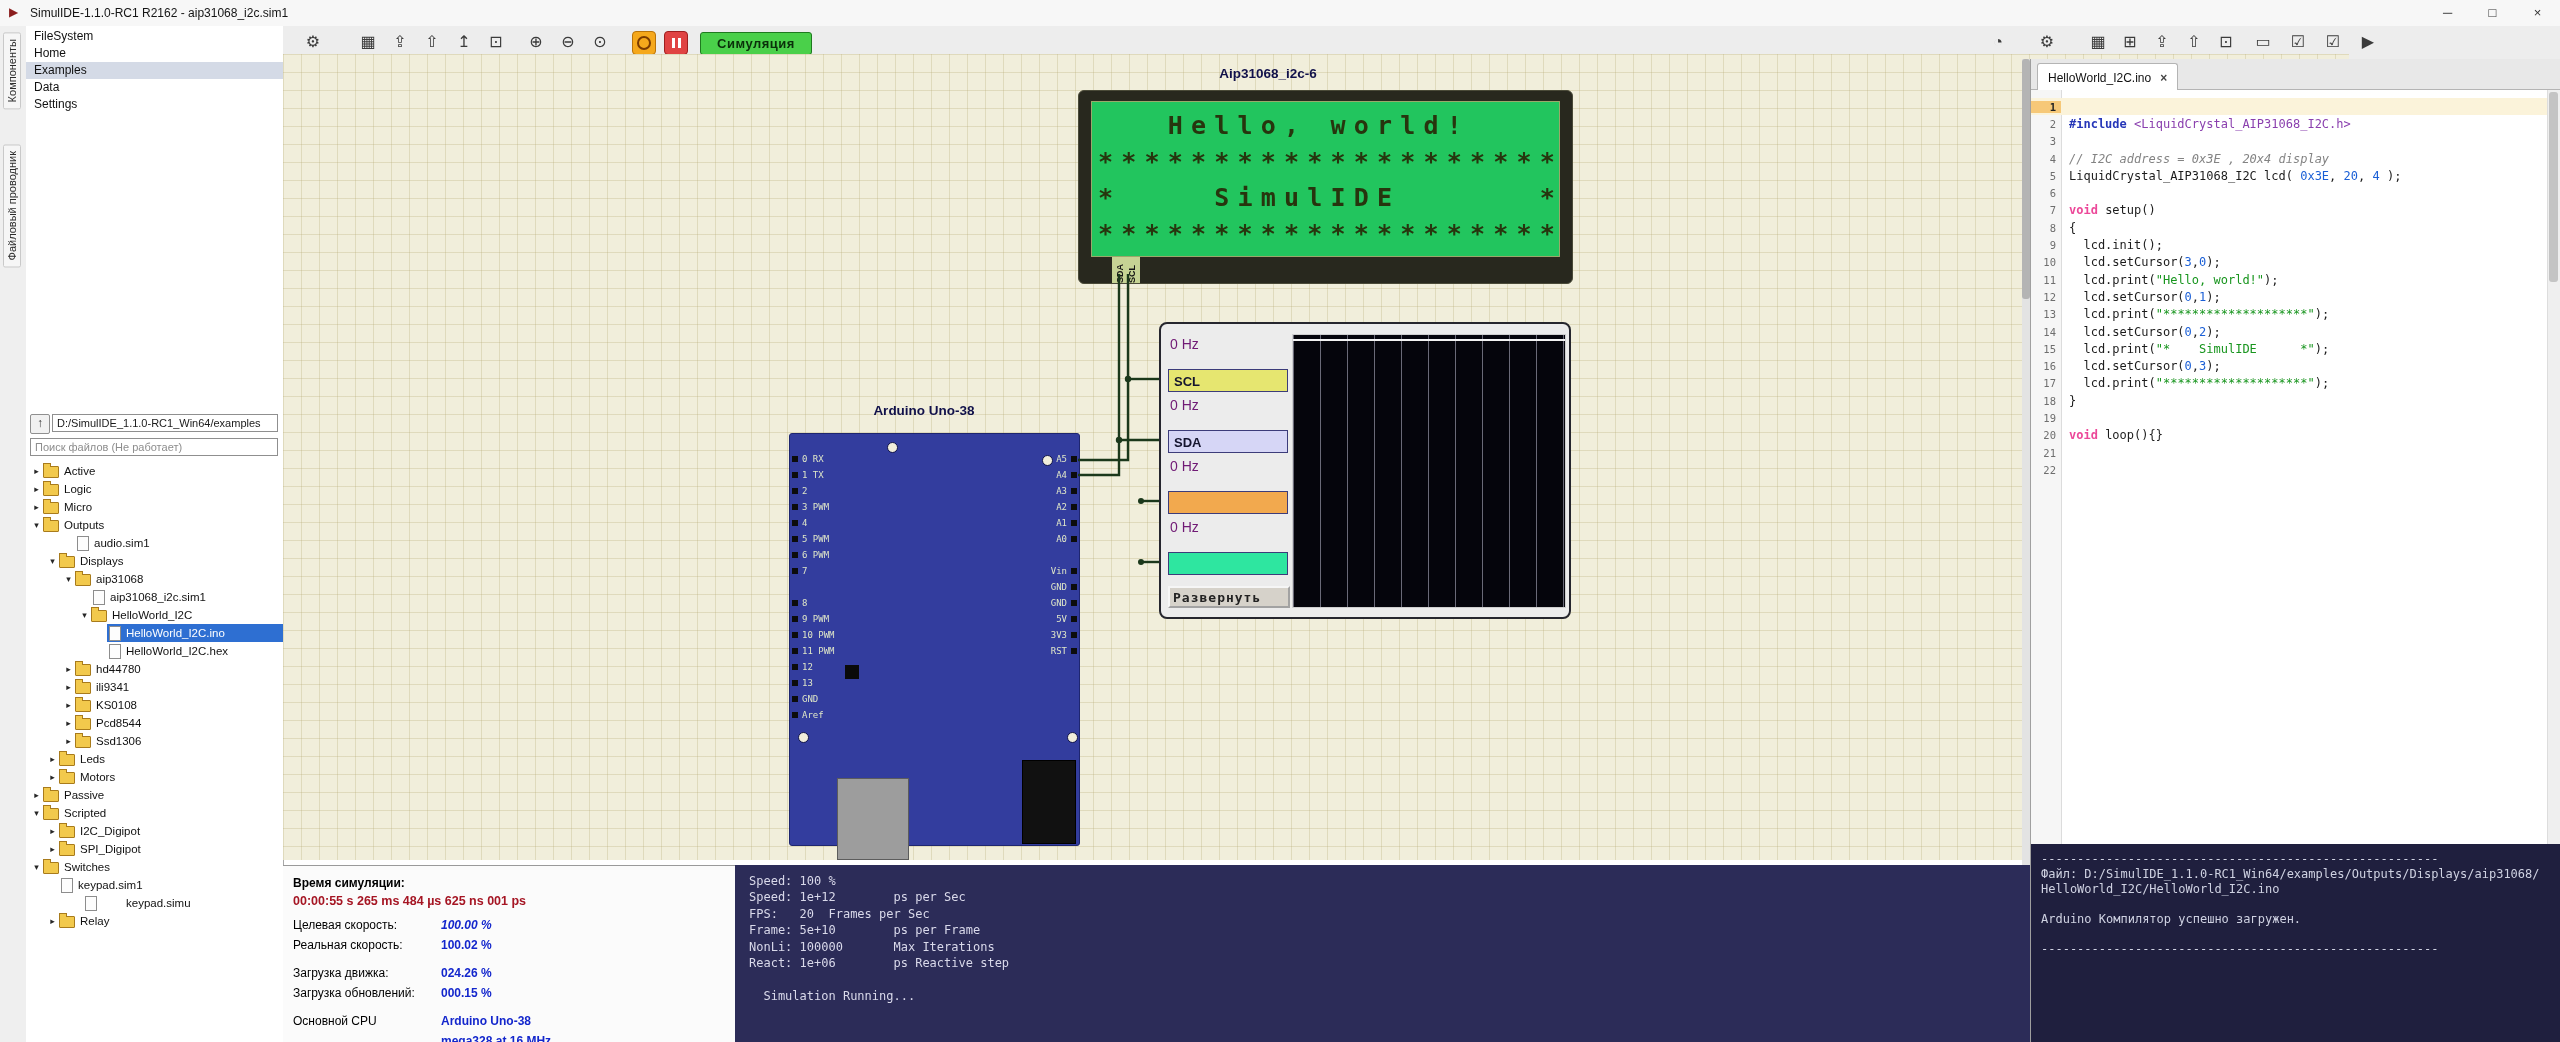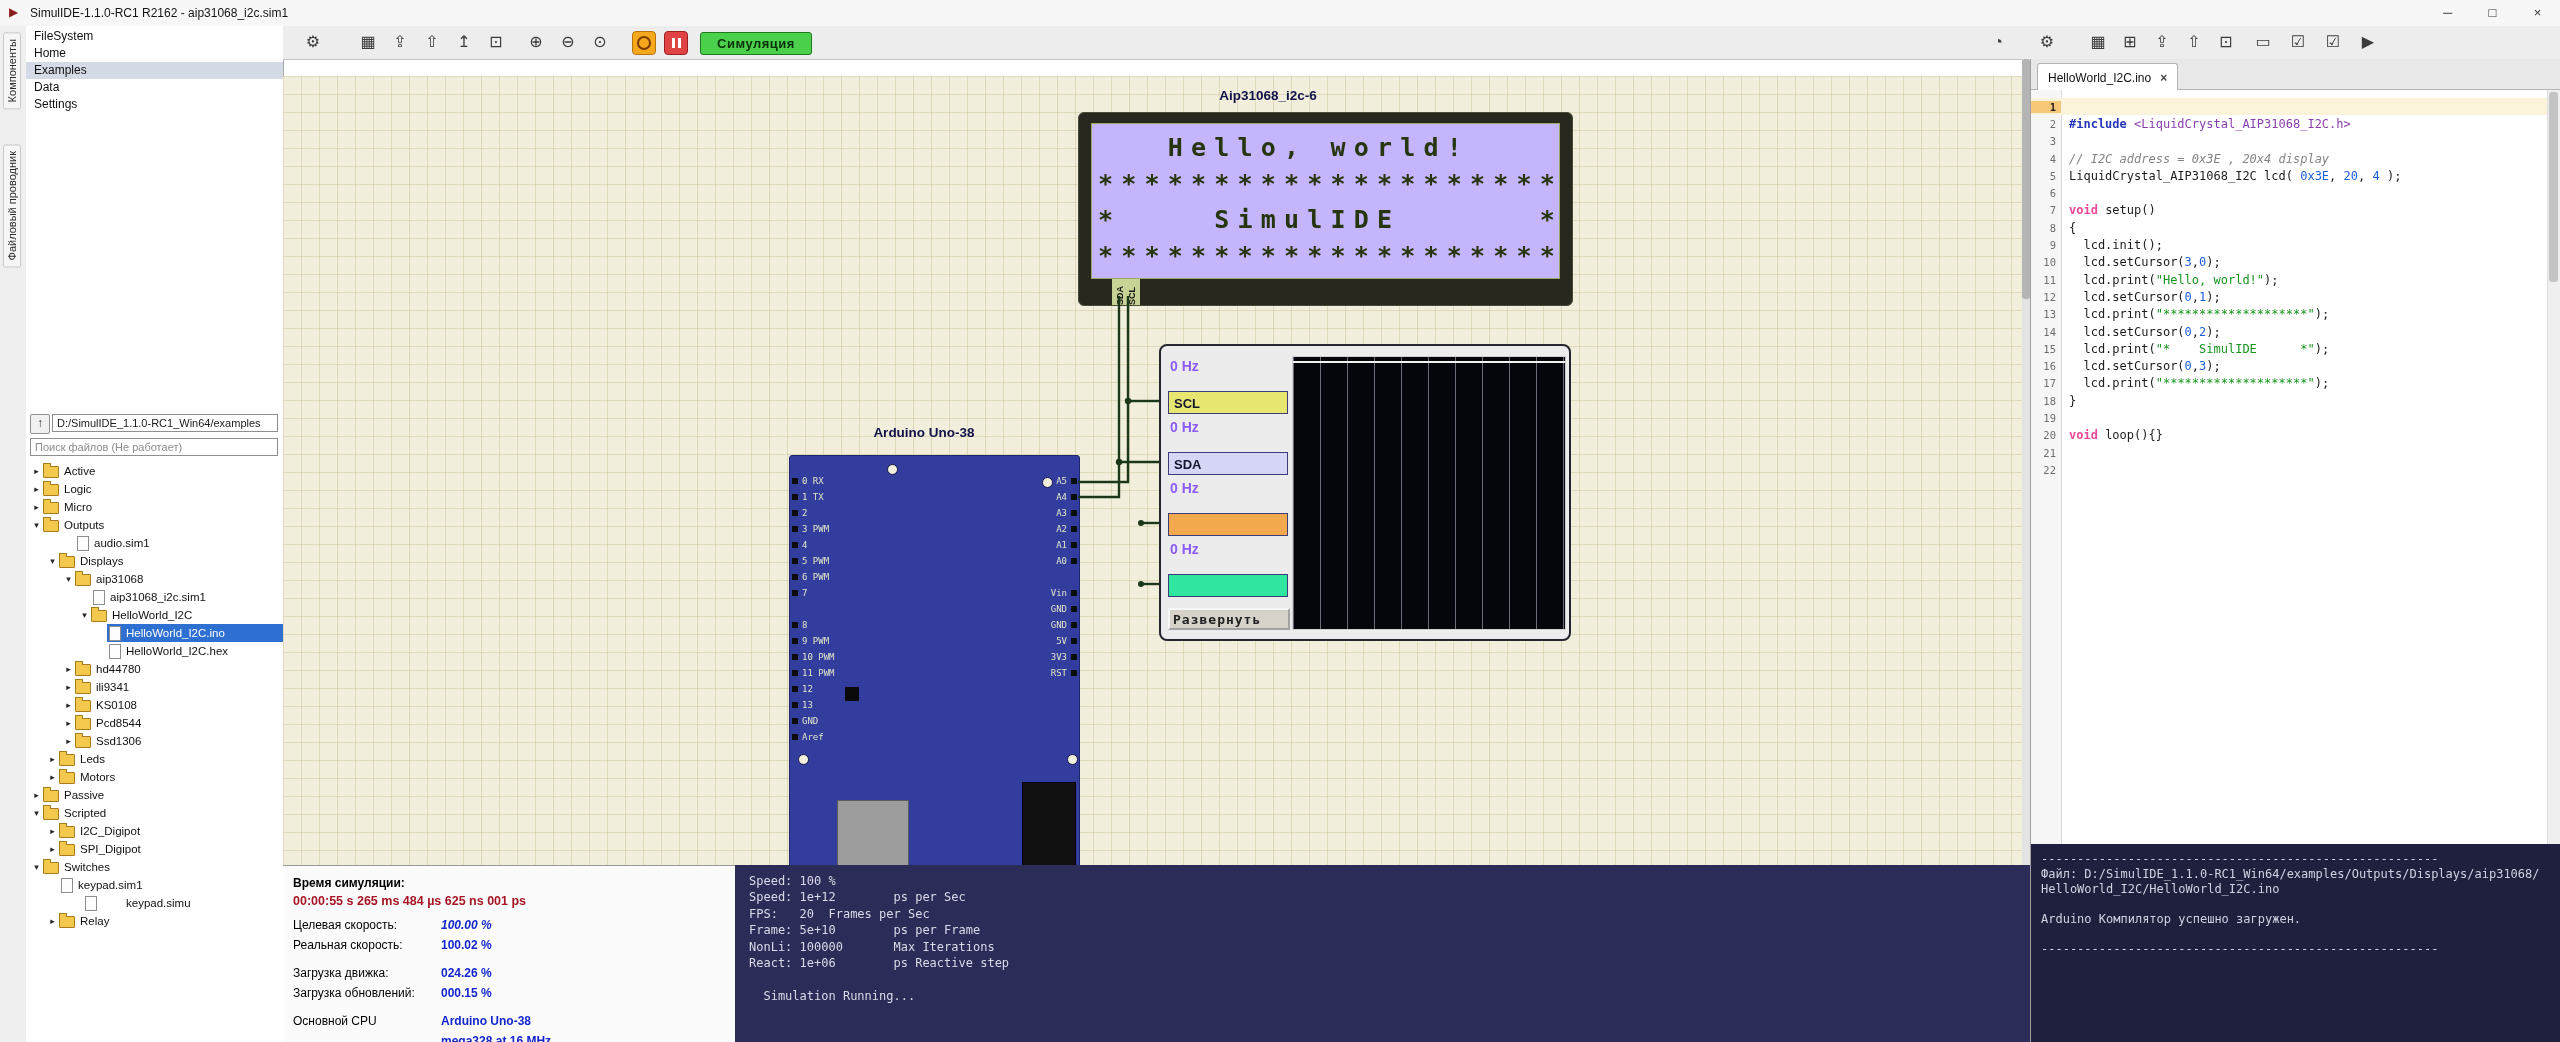--- a/index.html
+++ b/index.html
@@ -44,50 +44,50 @@
   .tb-icon{position:absolute;top:3px;width:26px;height:26px;line-height:26px;text-align:center;font-size:16px;color:#3b3b3b;}
   #power-button{position:absolute;left:349px;top:5px;width:22px;height:22px;background:#f5a81c;border:1px solid #b97309;border-radius:4px;
         display:flex;align-items:center;justify-content:center;}
   #power-button .ring{width:10px;height:10px;border:2px solid #7a3a00;border-radius:50%;}
   #pause-button{position:absolute;left:381px;top:5px;width:22px;height:22px;background:#e04343;border:1px solid #9d1f1f;border-radius:4px;
         display:flex;align-items:center;justify-content:center;gap:3px;}
   #pause-button .bar{width:3px;height:10px;background:#fff;}
   #simulation-badge{position:absolute;left:417px;top:6px;width:110px;height:21px;line-height:21px;text-align:center;
         background:#4ad04a;border:1px solid #1f7a1f;border-radius:3px;color:#0a300a;font-weight:bold;font-size:13px;letter-spacing:.5px;}
   
-  #canvas{position:absolute;left:283px;top:76px;width:2066px;height:806px;overflow:hidden;
+  #canvas{position:absolute;left:283px;top:54px;width:2066px;height:806px;overflow:hidden;
      background:
        linear-gradient(to right, rgba(186,176,126,.33) 1px, transparent 1px),
        linear-gradient(to bottom, rgba(186,176,126,.33) 1px, transparent 1px),
        #f1eedb;
      background-size:18px 18px,18px 18px,auto;}
   #v-scroll{position:absolute;left:2022px;top:59px;width:8px;height:806px;background:#e3e3e3;}
   #v-thumb{position:absolute;left:0;top:0;width:8px;height:240px;background:#b4b4b4;border-radius:3px;}
   .comp-label{position:absolute;text-align:center;font-weight:bold;font-size:13.5px;color:#10104a;}
   
   #lcd{position:absolute;left:795px;top:36px;width:493px;height:192px;background:#28281e;border:1px solid #4a4a38;border-radius:6px;}
-  #lcd-screen{position:absolute;left:12px;top:10px;width:469px;height:156px;background:#c4b5fd;border:1px solid #9aa86a;padding-top:6px;box-sizing:border-box;}
+  #lcd-screen{position:absolute;left:12px;top:10px;width:469px;height:156px;background:#22c55e;border:1px solid #9aa86a;padding-top:6px;box-sizing:border-box;}
   .lcd-row{height:36px;line-height:36px;font-family:"DejaVu Sans Mono",monospace;font-weight:bold;font-size:25px;
            letter-spacing:8.2px;color:#27350e;white-space:pre;padding-left:6px;}
   #lcd-pins{position:absolute;left:33px;top:166px;width:28px;height:26px;background:#c6d394;display:flex;justify-content:center;}
   .lcd-pin-label{writing-mode:vertical-rl;transform:rotate(180deg);font-size:9px;font-weight:bold;color:#151515;margin:0 1px;}
   
   #arduino-board{position:absolute;left:506px;top:379px;width:289px;height:411px;background:#333d9e;border:1px solid #1e2670;border-radius:3px;overflow:visible;}
   .pin-sq{position:absolute;width:6px;height:6px;background:#0c0c0c;}
   .pin-sq.left{left:2px;} .pin-sq.right{right:2px;}
   .pin-lb{position:absolute;font-size:9px;line-height:10px;color:#dfe6c8;font-family:"DejaVu Sans Mono",monospace;}
   .pin-lb.left{left:12px;} .pin-lb.right{right:12px;text-align:right;}
   .hole{position:absolute;width:9px;height:9px;background:#f1eedb;border:1px solid #11154a;border-radius:50%;}
   #chip-sq{position:absolute;left:55px;top:231px;width:14px;height:14px;background:#0a0a0a;}
   #usb-conn{position:absolute;left:47px;top:344px;width:70px;height:80px;background:#9d9d9d;border:1px solid #5c5c5c;}
   #power-jack{position:absolute;left:232px;top:326px;width:52px;height:82px;background:#111;border:1px solid #000;}
   
   #scope{position:absolute;left:876px;top:268px;width:412px;height:297px;background:#ececec;border:2px solid #26262e;border-radius:8px;box-sizing:border-box;}
   #scope-left{position:absolute;left:7px;top:0;width:122px;height:100%;}
-  .scope-freq{position:absolute;left:2px;font-size:14px;font-weight:bold;color:#8b5cf6;}
+  .scope-freq{position:absolute;left:2px;font-size:14px;font-weight:normal;color:#701a75;}
   .scope-box{position:absolute;left:0;width:120px;height:23px;line-height:23px;border:1px solid #3c3c7a;
              font-weight:bold;font-size:13px;color:#14142e;padding-left:5px;box-sizing:border-box;}
   #scope-expand{position:absolute;left:7px;top:262px;width:122px;height:22px;line-height:20px;background:#d6d2ca;
              border:2px outset #f6f6f6;font-family:"DejaVu Sans Mono",monospace;font-weight:bold;font-size:13px;color:#222;
              box-sizing:border-box;padding-left:3px;letter-spacing:1px;}
   #scope-plot{position:absolute;left:131px;top:10px;width:272px;height:272px;background:#05050c;border:1px solid #cfcfcf;
              background-image:repeating-linear-gradient(to right,#6a6a78 0 1px,transparent 1px 27px);}
   #scope-trace{position:absolute;left:0;top:4px;width:100%;height:2px;background:#f2f2f2;}
   
   #wires{position:absolute;left:0;top:0;pointer-events:none;}

